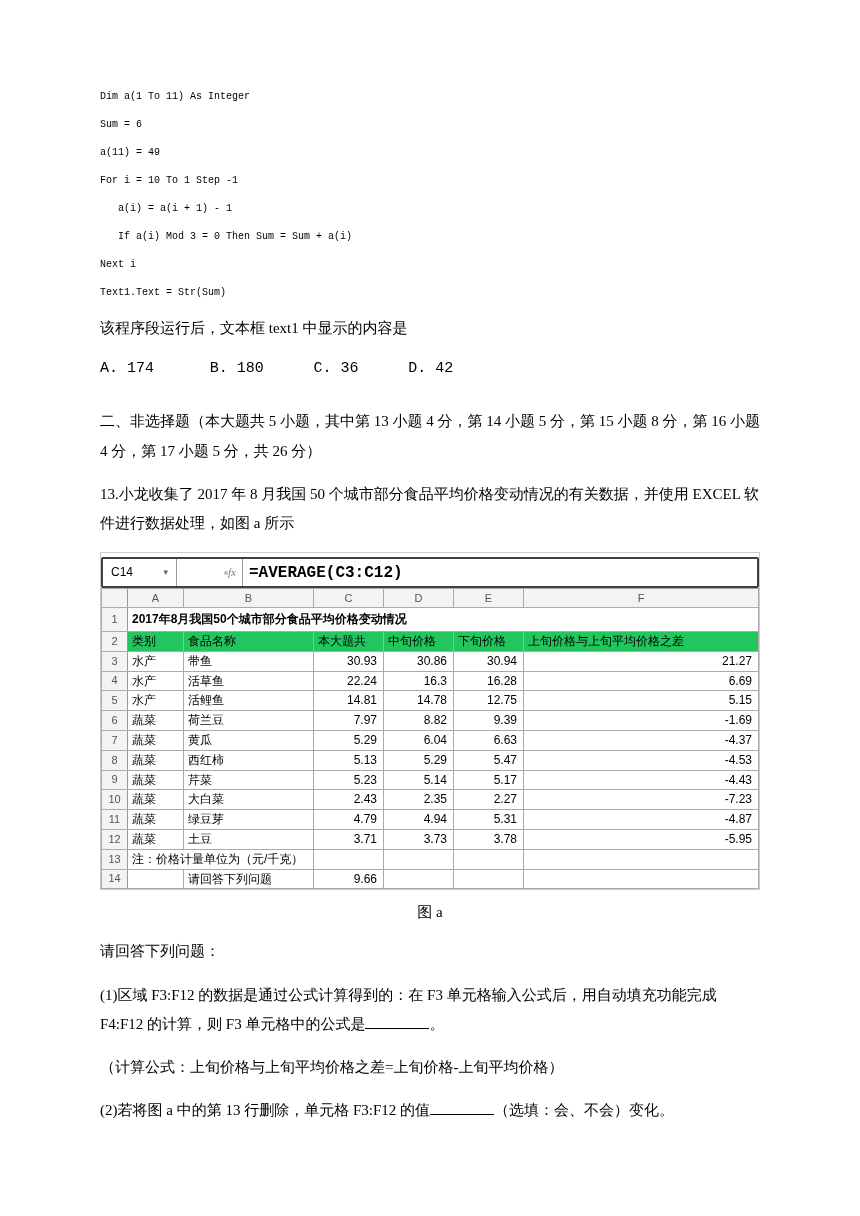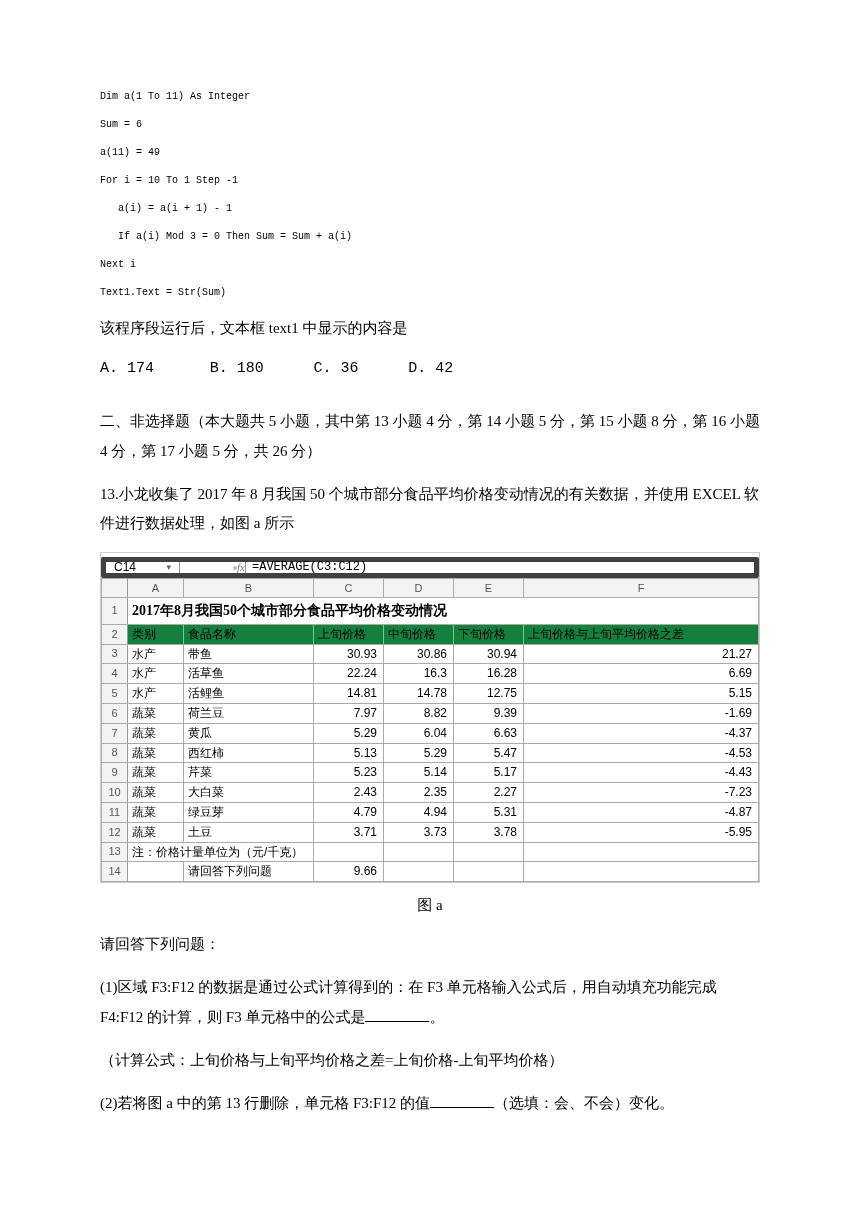--- a/index.html
+++ b/index.html
@@ -18,56 +18,58 @@
       font-size: 10px;
       margin-bottom: 14px;
       white-space: pre;
     }
     .para { margin-bottom: 14px; line-height: 1.95; }
     .options { margin-bottom: 28px; }
     .options span { display: inline-block; margin-right: 46px; font-family: "Courier New", monospace; }
     .options span:first-child { margin-right: 52px; }
     .formula-bar {
       display: flex;
-      border: 5px solid #404040;
+      border: 2px solid #404040;
       border-radius: 2px;
-      height: 21px;
+      height: 31px;
       font-family: Arial, sans-serif;
       font-size: 12px;
       margin-top: 4px;
     }
     .name-box {
       width: 74px;
       border-right: 1px solid #999;
       padding: 2px 8px;
       display: flex;
       align-items: center;
       background: #fff;
     }
     .name-box .dd { margin-left: auto; font-size: 9px; color: #666; }
     .fx-icons {
       width: 66px;
       border-right: 1px solid #999;
       display: flex;
       align-items: center;
       justify-content: flex-end;
+      padding-right: 6px;
       gap: 0;
       color: #777;
       font-size: 11px;
       font-style: italic;
     }
     .fx-icons .dot { width: 4px; height: 4px; border-radius: 50%; background: #bbb; }
     .fx-label { font-family: "Times New Roman", serif; font-style: italic; }
     .formula-input {
       flex: 1;
       padding: 2px 6px;
       font-family: "Courier New", monospace;
-      font-size: 12px;
+      font-size: 16px;
       display: flex;
       align-items: center;
+      font-weight: bold;
     }
     table {
       border-collapse: collapse;
       width: 100%;
       font-family: "SimSun", Arial, sans-serif;
       font-size: 12px;
       table-layout: fixed;
     }
     th, td {
       border: 1px solid #aaa;
@@ -75,22 +77,22 @@
       height: 19px;
       overflow: hidden;
       white-space: nowrap;
     }
     .col-rownum { width: 26px; text-align: center; background: #f3f3f3; color: #555; font-family: Arial; font-size: 11px; border-right: 1px solid #999; }
     .col-head { background: #f3f3f3; text-align: center; color: #555; font-family: Arial; font-size: 11px; font-weight: normal; }
     .col-A { width: 56px; }
     .col-B { width: 130px; }
     .col-C, .col-D, .col-E { width: 70px; }
     .col-F { width: auto; }
-    .title-row td.cell { font-weight: bold; font-size: 14px; padding: 3px 4px; font-family: Liberation Serif, serif; }
-    .hdr-row td.cell { background: #15803d; }
+    .title-row td.cell { font-weight: bold; font-size: 12px; padding: 3px 4px; }
+    .hdr-row td.cell { background: #22c55e; }
     td.num { text-align: right; padding-right: 6px; font-family: Arial; }
     td.txt { text-align: left; }
     .caption { text-align: center; margin: 12px 0 14px; font-family: "SimSun", serif; }
     .blank { display: inline-block; border-bottom: 1px solid #000; width: 64px; height: 14px; vertical-align: baseline; }
     .sheet-wrap { margin: 0 0 4px 0; border: 1px solid #ccc; background: #fff; }
     .sheet-wrap table { border: none; }
     .indent { text-indent: 0; }
   </style>
 </head>
 <body>
@@ -141,21 +143,21 @@
       <th class="col-head col-F">F</th>
     </tr>
     <tr class="title-row">
       <td class="col-rownum">1</td>
       <td class="cell" colspan="6">2017年8月我国50个城市部分食品平均价格变动情况</td>
     </tr>
     <tr class="hdr-row">
       <td class="col-rownum">2</td>
       <td class="cell txt">类别</td>
       <td class="cell txt">食品名称</td>
-      <td class="cell txt">上旬价格</td>
+      <td class="cell txt">本大题共</td>
       <td class="cell txt">中旬价格</td>
       <td class="cell txt">下旬价格</td>
       <td class="cell txt">上旬价格与上旬平均价格之差</td>
     </tr>
     <tr>
           <td class="col-rownum">3</td>
           <td class="txt">水产</td>
           <td class="txt">带鱼</td>
           <td class="num">30.93</td>
           <td class="num">30.86</td>

